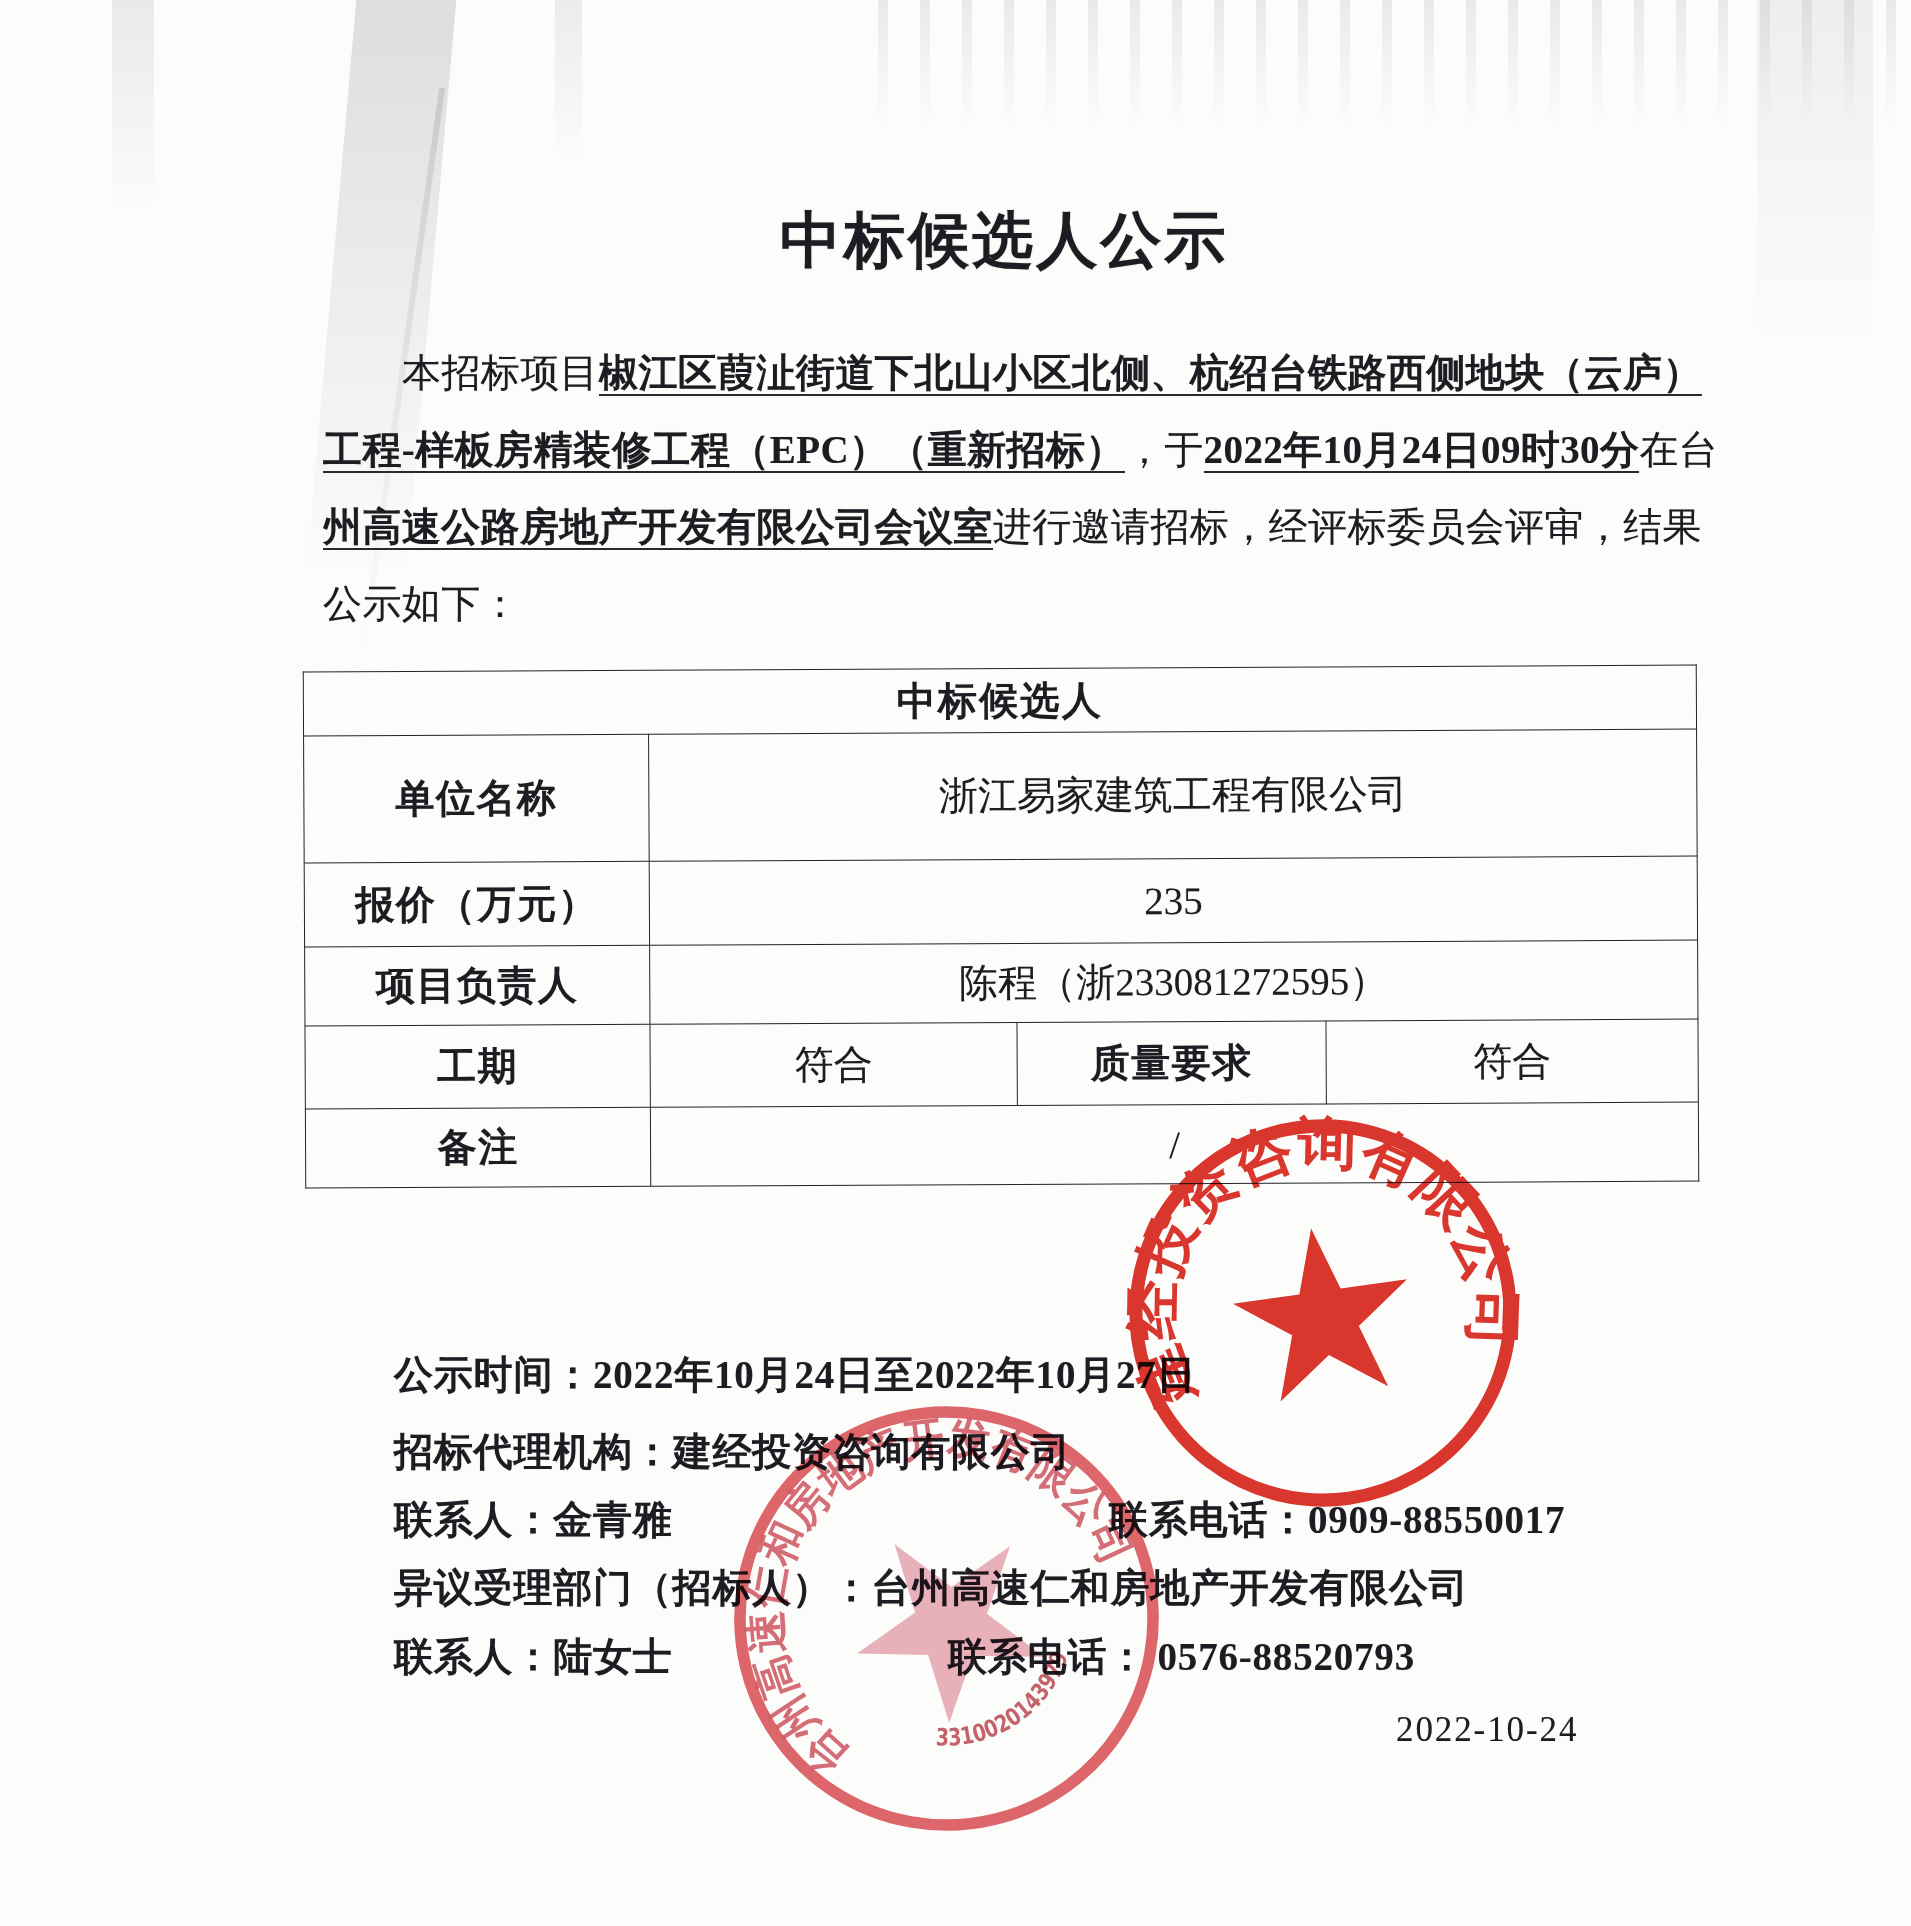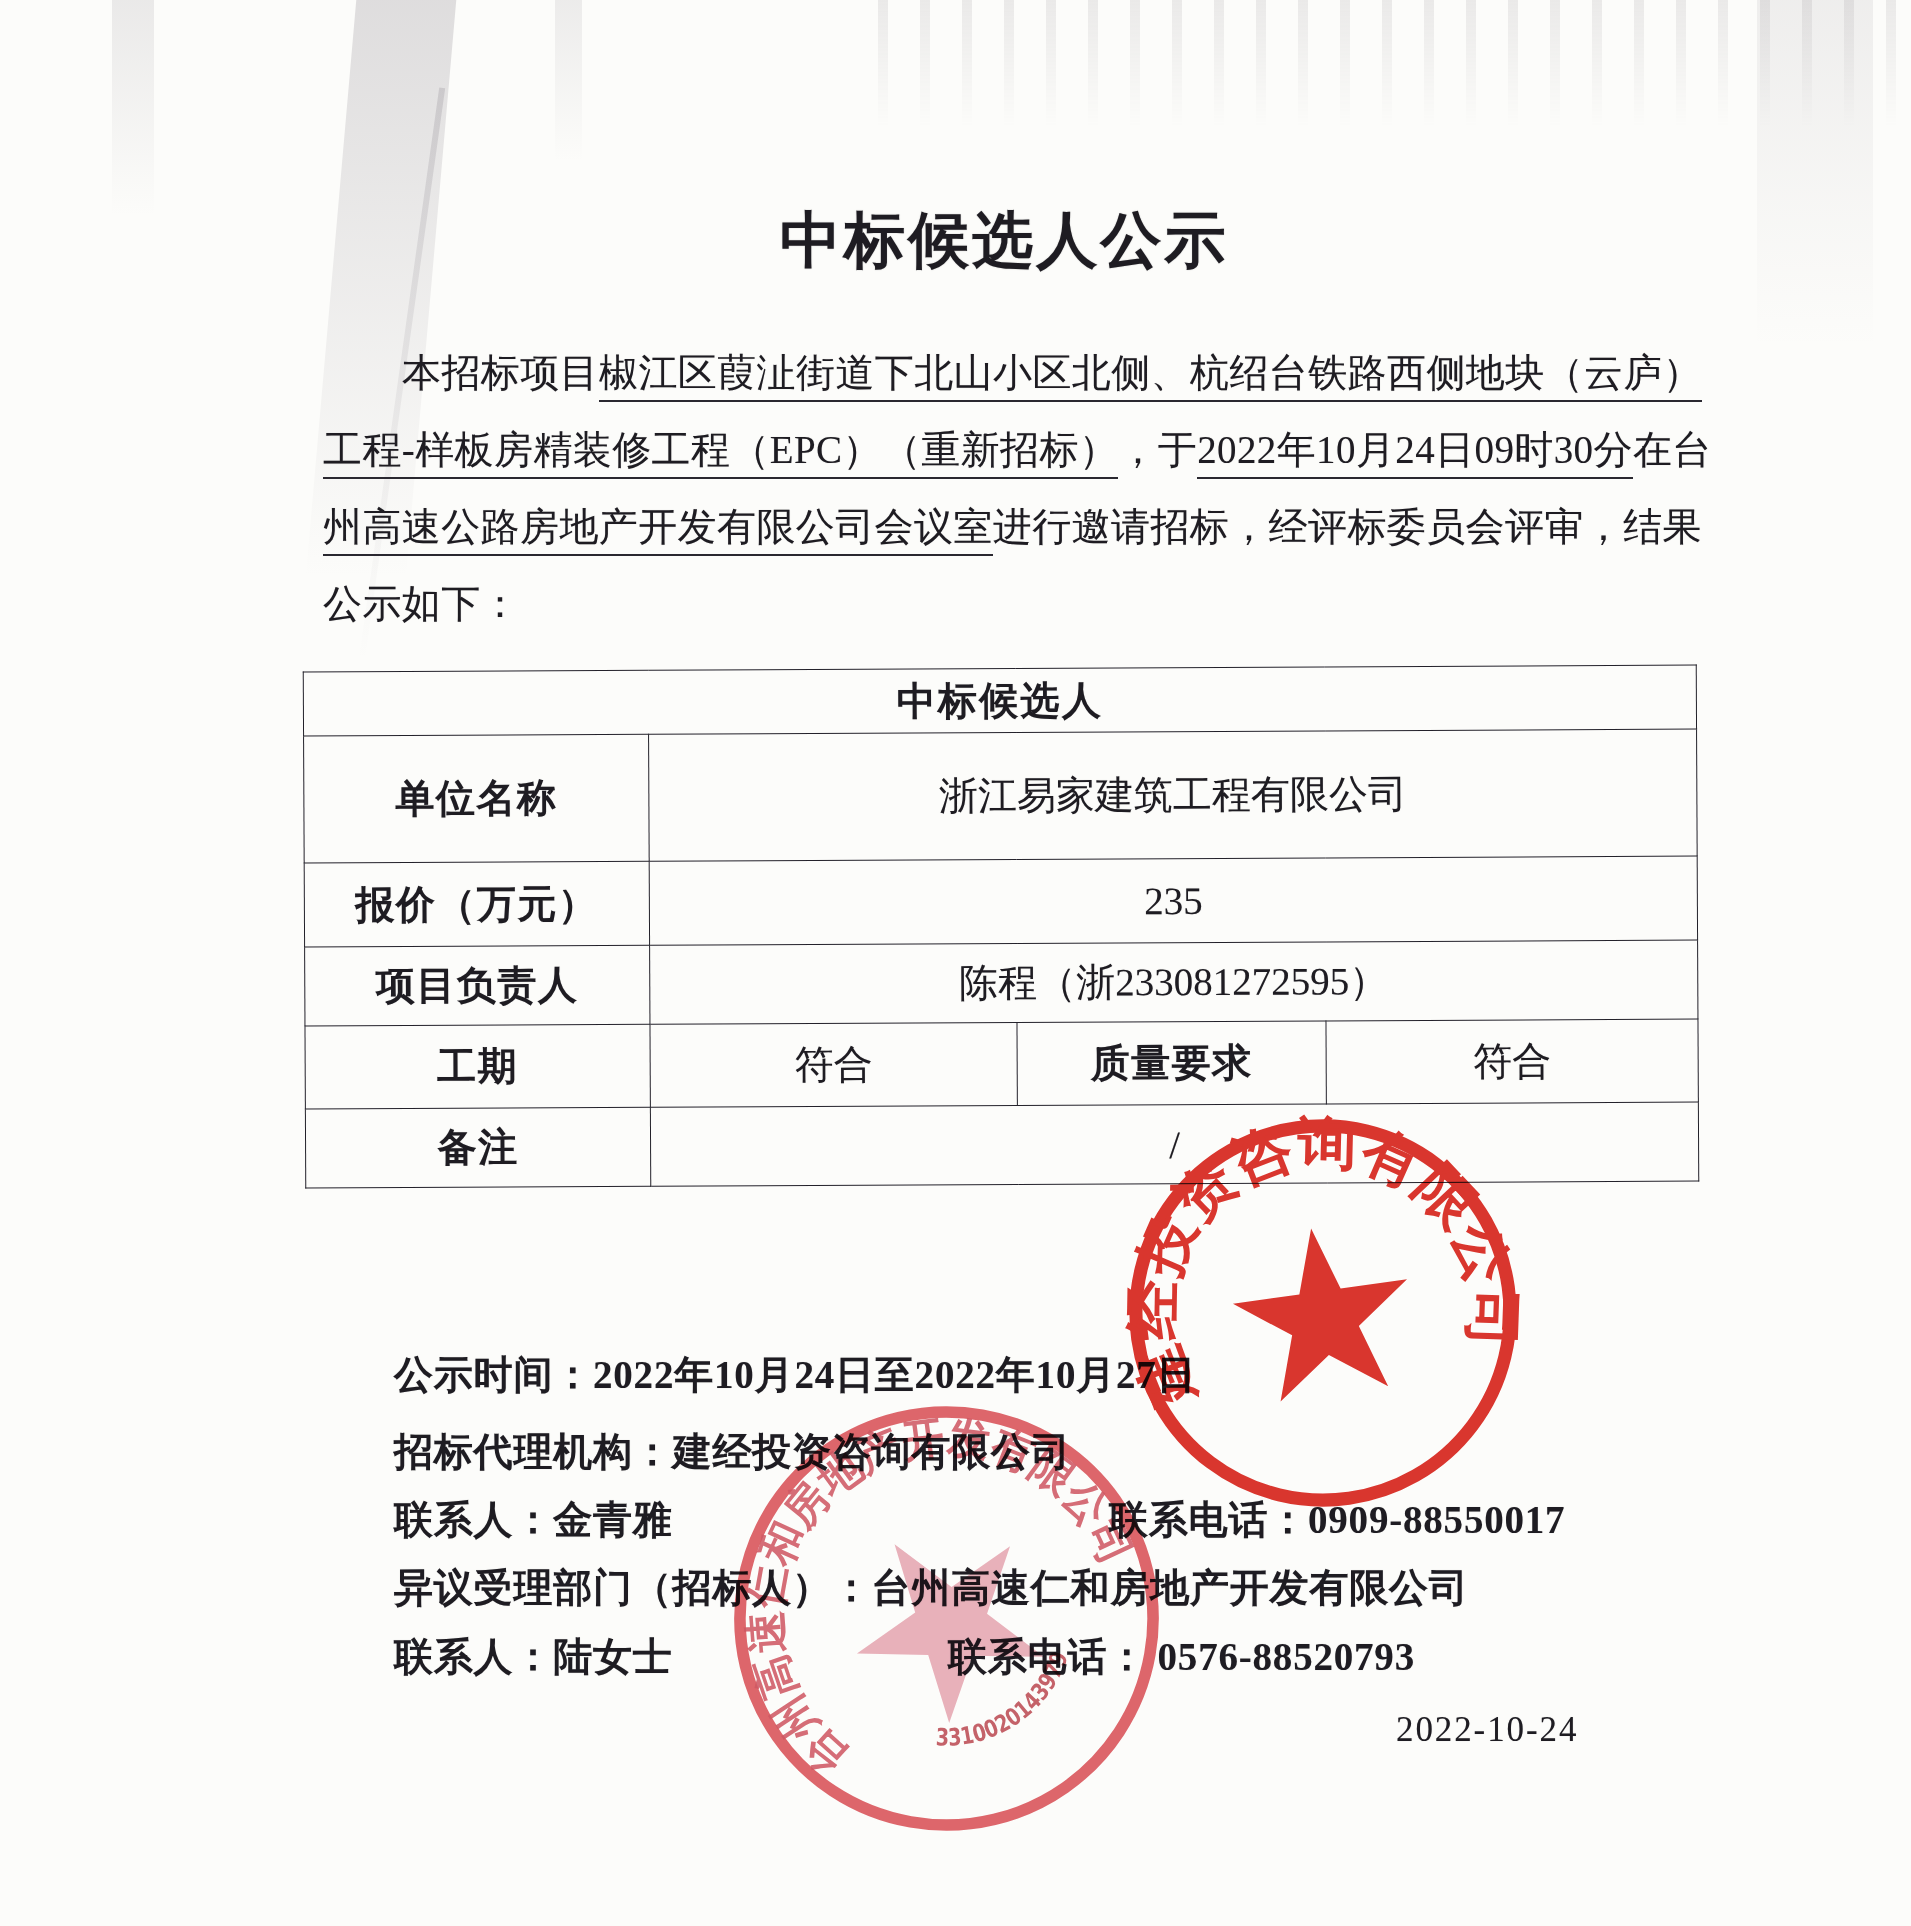--- a/index.html
+++ b/index.html
@@ -34,21 +34,21 @@
     font-size:61px; font-weight:700; letter-spacing:3.1px; white-space:nowrap;
     text-shadow:0 0 1.2px rgba(25,25,30,.35);
     margin-top:20px;
   }
   .para-line {
     position:absolute; z-index:2; left:323px; white-space:nowrap;
     font-size:39px; letter-spacing:0.4px;
     text-shadow:0 0 0.8px rgba(25,25,30,.3);
   }
   .indent { padding-left:79px; }
-  .u { border-bottom:2.7px solid #2a2830; padding-bottom:6px; }
+  .u { border-bottom:2.7px solid #2a2830; padding-bottom:0;font-weight:bold; }
 
   
   table.bid {
     position:absolute; z-index:2; left:304px; top:668px; width:1393px;
     border-collapse:collapse; table-layout:fixed;
     transform:rotate(-0.28deg);
     font-size:39px;
   }
   table.bid td {
     border:1.5px solid #23212a; text-align:center; vertical-align:middle;

